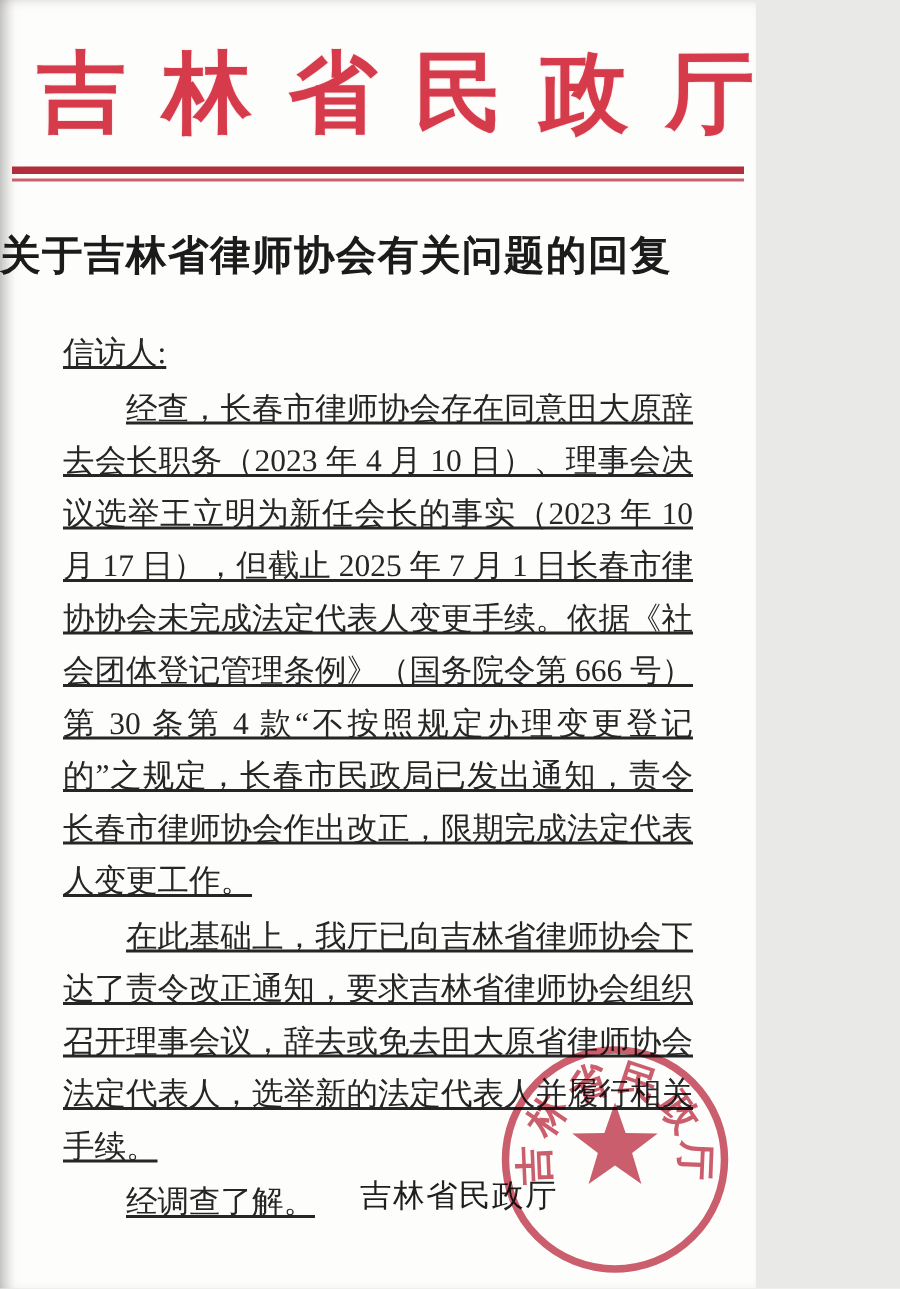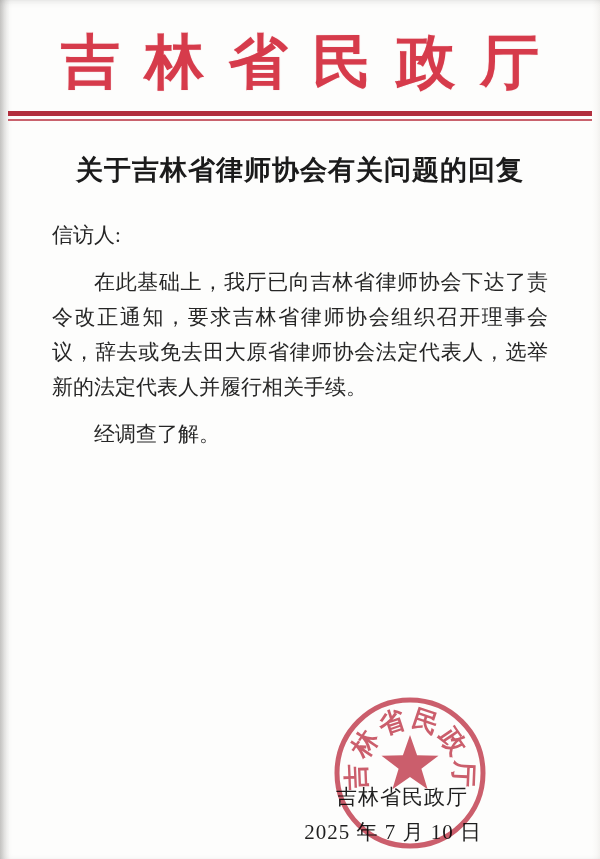--- a/index.html
+++ b/index.html
@@ -4,21 +4,21 @@
 <style>
   html, body { margin: 0; padding: 0; }
   body {
     width: 600px; height: 859px;
     background: #e9e9e7;
     font-family: "Liberation Serif", "DejaVu Serif", serif;
     overflow: hidden;
   }
   .page {
     position: relative;
-    width: 600px; height: 859px;
+    width: 504px; height: 859px;
     background: linear-gradient(90deg, #efeeec 0px, #fdfdfc 10px, #fdfdfc 592px, #f6f5f3 600px);
     box-shadow: inset 8px 0 10px -6px rgba(60,60,60,.35), inset 0 5px 8px -5px rgba(60,60,60,.15);
     overflow: hidden;
   }
   
   .agency-header {
     padding-top: 18px;
     text-align: center;
     font-size: 59px;
     font-weight: 700;
@@ -30,35 +30,34 @@
     text-shadow: 0 0 1px rgba(214,59,75,.4);
   }
   
   .rule { margin: 5px 8px 0 8px; }
   .rule-thick { height: 5px; background: #b12e3d; }
   .rule-gap   { height: 3px; }
   .rule-thin  { height: 2px; background: #c9626d; }
 
   .doc-title {
     margin: 31px 0 0 0;
-    text-align: center;
     font-size: 27px;
     font-weight: 700;
     letter-spacing: 1px;
     color: #1b1b1b;
   }
 
   .body-text {
     margin: 30px 40px 0 40px;
     font-size: 21px;
     line-height: 35px;
     color: #262626;
     text-align: justify;
   }
-  .body-text p { margin: 12px; }
+  .body-text p { margin: 2px; text-decoration: underline; }
   .para { text-indent: 2em; }
 
   .sig-name {
     position: absolute;
     top: 783px; right: 132px;
     font-size: 21px;
     letter-spacing: 1px;
     color: #1f1f1f;
     white-space: nowrap;
   }
@@ -90,26 +89,26 @@
   <div class="rule">
     <div class="rule-thick"></div>
     <div class="rule-gap"></div>
     <div class="rule-thin"></div>
   </div>
 
   <h1 class="doc-title">关于吉林省律师协会有关问题的回复</h1>
 
   <div class="body-text">
     <p class="salutation">信访人:</p>
+    <p class="para">经查，长春市律师协会存在同意田大原辞去会长职务（2023 年 4 月 10 日）、理事会决议选举王立明为新任会长的事实（2023 年 10 月 17 日），但截止 2025 年 7 月 1 日长春市律协协会未完成法定代表人变更手续。依据《社会团体登记管理条例》（国务院令第 666 号）第 30 条第 4 款“不按照规定办理变更登记的”之规定，长春市民政局已发出通知，责令长春市律师协会作出改正，限期完成法定代表人变更工作。</p>
     <p class="para">在此基础上，我厅已向吉林省律师协会下达了责令改正通知，要求吉林省律师协会组织召开理事会议，辞去或免去田大原省律师协会法定代表人，选举新的法定代表人并履行相关手续。</p>
     <p class="para">经调查了解。</p>
   </div>
 
   <div class="sig-name">吉林省民政厅</div>
-  <div class="sig-date">2025 年 7 月 10 日</div>
 
   <svg class="seal" viewBox="0 0 160 160">
     <circle cx="80" cy="80" r="73" fill="none" stroke="#c23c4c" stroke-width="5"></circle>
     <defs>
       <path id="sealArc" d="M 80 125 A 45 45 0 1 1 80 35 A 45 45 0 1 1 80 125" fill="none"></path>
     </defs>
     <text font-size="26" font-weight="600" fill="#c23c4c" letter-spacing="3">
       <textPath href="#sealArc" startOffset="50%" text-anchor="middle">吉林省民政厅</textPath>
     </text>
     <polygon fill="#c23c4c" points="80,42 87.1,62.3 108.5,62.7 91.4,75.7 97.6,96.3 80,84 62.4,96.3 68.6,75.7 51.5,62.7 72.9,62.3"></polygon>

